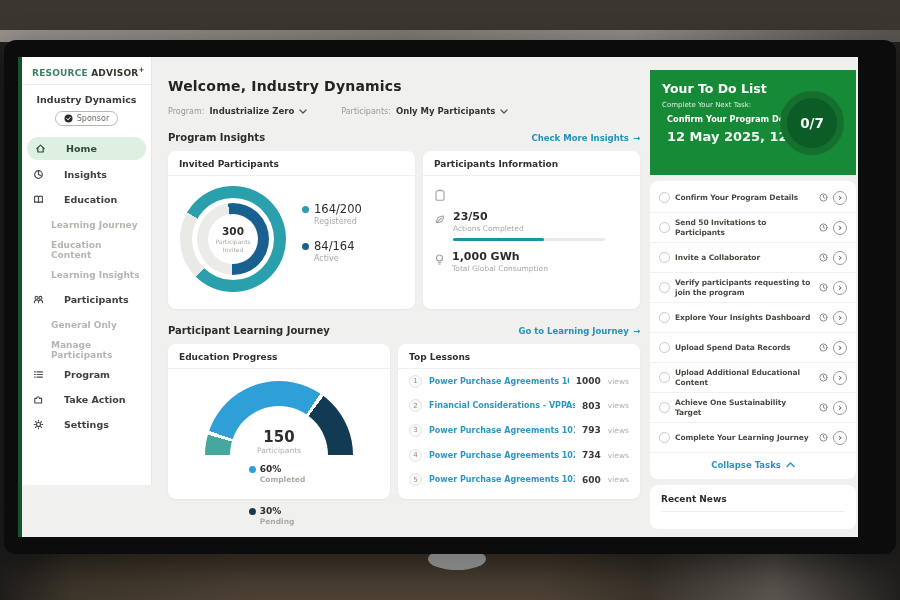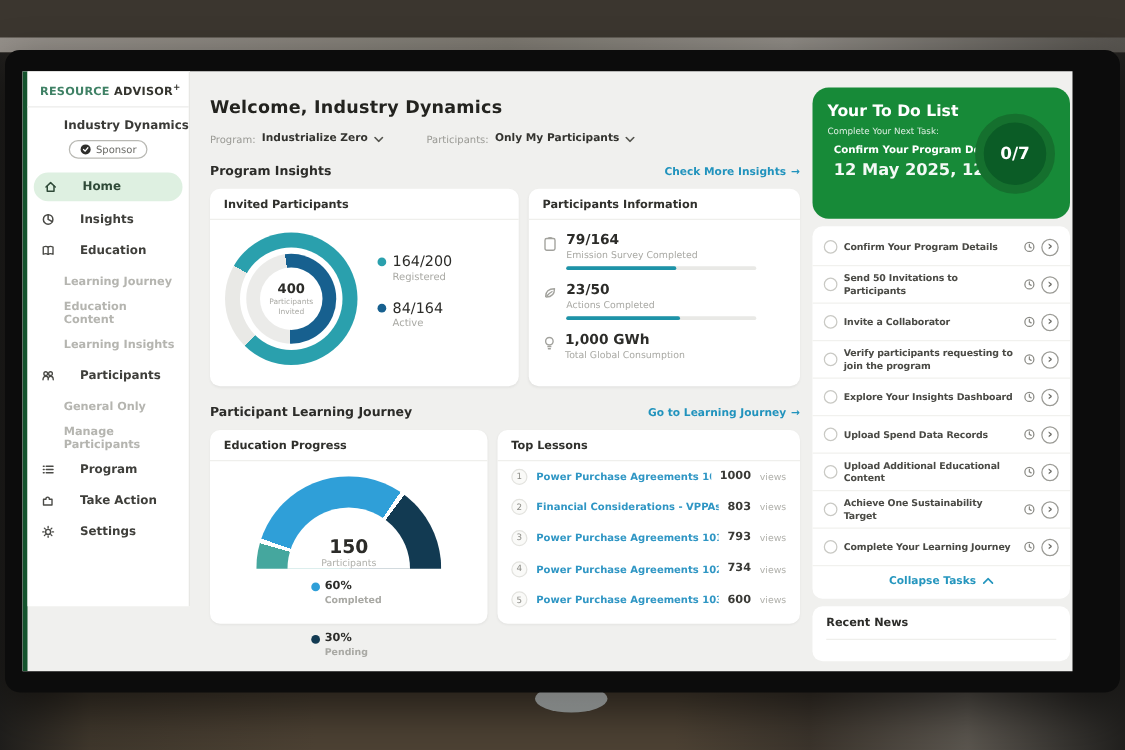--- a/index.html
+++ b/index.html
@@ -22,21 +22,21 @@
     overflow:hidden; }
   .screen-accent { position:absolute; left:0; top:0; width:4px; height:100%; background:#14532d; }
 
   
   .sidebar { position:absolute; left:4px; top:0; width:130px; height:428px; background:#fff;
     border-right:1px solid #e7e7e4; }
   .logo { padding:9px 10px 6px; font-size:9px; font-weight:bold; letter-spacing:.2px;
     border-bottom:1px solid #ececea; white-space:nowrap; }
   .logo .g { color:#3f8165; } .logo .d { color:#35352f; }
   .logo sup { font-size:7px; color:#35352f; }
-  .org { text-align:right; font-size:9.5px; font-weight:bold; color:#3a3a37; margin-top:9px; }
+  .org { text-align:center; font-size:9.5px; font-weight:bold; color:#3a3a37; margin-top:9px; }
   .sponsor { display:flex; align-items:center; gap:4px; width:max-content; margin:6px auto 0;
     border:1px solid #b9b9b4; border-radius:9px; padding:2px 8px; font-size:8px; color:#6a6a66; }
   .menu { margin-top:11px; }
   .si { display:flex; align-items:center; gap:20px; height:25px; padding:0 11px; font-size:9.5px;
     font-weight:bold; color:#3f3f3b; cursor:default; }
   .si svg { flex:none; }
   .si.sub { padding-left:29px; color:#b5b5b0; font-weight:600; font-size:9px; }
   .si.active { background:#def0e1; border-radius:13px; margin:0 5px 2px; padding:0 8px; height:23px; color:#2f4a38; }
 
   
@@ -100,21 +100,21 @@
   .card-d { width:242px; height:155px; }
   .lesson { display:flex; align-items:center; gap:7px; padding:0 11px; height:24.6px; }
   .rank { width:13px; height:13px; border-radius:50%; border:1px solid #e3e3df; background:#fafaf8;
     font-size:7px; color:#8a8a85; display:flex; align-items:center; justify-content:center; flex:none; }
   .lesson .t { flex:1; font-size:8px; font-weight:bold; color:#2f96c4; white-space:nowrap; overflow:hidden; cursor:pointer; }
   .lesson .views { font-size:9px; font-weight:800; color:#3a3a36; }
   .lesson .vs { font-size:7.5px; color:#b0b0ab; font-weight:400; }
 
   
   .rpanel { position:absolute; left:632px; top:13px; width:206px; }
-  .todo-card { background:#178a38; border-radius:13px; height:105px; padding:11px 12px; display:flex; gap:6px; color:#fff; }
+  .todo-card { background:#178a38; border-radius:0; height:105px; padding:11px 12px; display:flex; gap:6px; color:#fff; }
   .todo-left { flex:1; min-width:0; }
   .todo-title { font-size:12.5px; font-weight:800; }
   .todo-sub { font-size:7px; color:rgba(255,255,255,.85); margin-top:5px; }
   .todo-line { display:flex; align-items:center; gap:5px; margin-top:5px; font-size:8.2px; font-weight:bold; white-space:nowrap; }
   .todo-line.small { font-size:13px; font-weight:600; color:rgba(255,255,255,.95); }
   .ring { width:64px; height:64px; border-radius:50%; background:#0b5c26; border:7px solid #15702e;
     color:#fff; font-size:13.5px; font-weight:800; display:flex; align-items:center; justify-content:center;
     align-self:center; flex:none; }
   .tasks-card { background:#fff; border-radius:8px; margin-top:6px; padding:2px 0; }
   .task { display:flex; align-items:center; gap:5px; padding:4px 9px; min-height:30px; border-bottom:1px solid #f1f1ee; cursor:pointer; }
@@ -254,21 +254,21 @@
         <div class="cards-row">
 
           <div class="card card-a">
             <div class="card-title">Invited Participants</div>
             <div class="ca-body">
               <div class="donut">
                 <div class="d-outer"></div>
                 <div class="d-mid"></div>
                 <div class="d-inner"></div>
                 <div class="d-hole">
-                  <span class="v">400</span>
+                  <span class="v">300</span>
                   <span class="l">Participants Invited</span>
                 </div>
               </div>
               <div>
                 <div class="leg-item">
                   <div class="leg-top">
                       <span class="dot teal"></span>
                       <span>164/200</span>
                     </div>
                   <div class="leg-sub">Registered</div>
@@ -284,27 +284,20 @@
             </div>
           </div>
 
           <div class="card card-b">
             <div class="card-title">Participants Information</div>
             <div class="stat">
               <svg width="10" height="12" viewBox="0 0 10 12" fill="none" stroke="#a2a29d" stroke-width="1.1" stroke-linejoin="round">
                   <rect x="1" y="1.8" width="8" height="9.4" rx="1.4"></rect>
                   <path d="M3.4 1.8 C3.4 .8 6.6 .8 6.6 1.8"></path>
                 </svg>
-              <div>
-                <div class="v">79/164</div>
-                <div class="l">Emission Survey Completed</div>
-                <div class="bar">
-                    <i style="width:58%"></i>
-                  </div>
-              </div>
             </div>
             <div class="stat">
               <svg width="10" height="10" viewBox="0 0 10 10" fill="none" stroke="#a2a29d" stroke-width="1.1" stroke-linejoin="round">
                   <path d="M1.5 8.2 C1.5 4.3 3.9 2 8.6 2 C8.6 6 6.2 8.6 2 8.6 Z"></path>
                   <path d="M2.2 8 C3.8 6.2 5.4 4.8 7 4"></path>
                 </svg>
               <div>
                 <div class="v">23/50</div>
                 <div class="l">Actions Completed</div>
                 <div class="bar">

